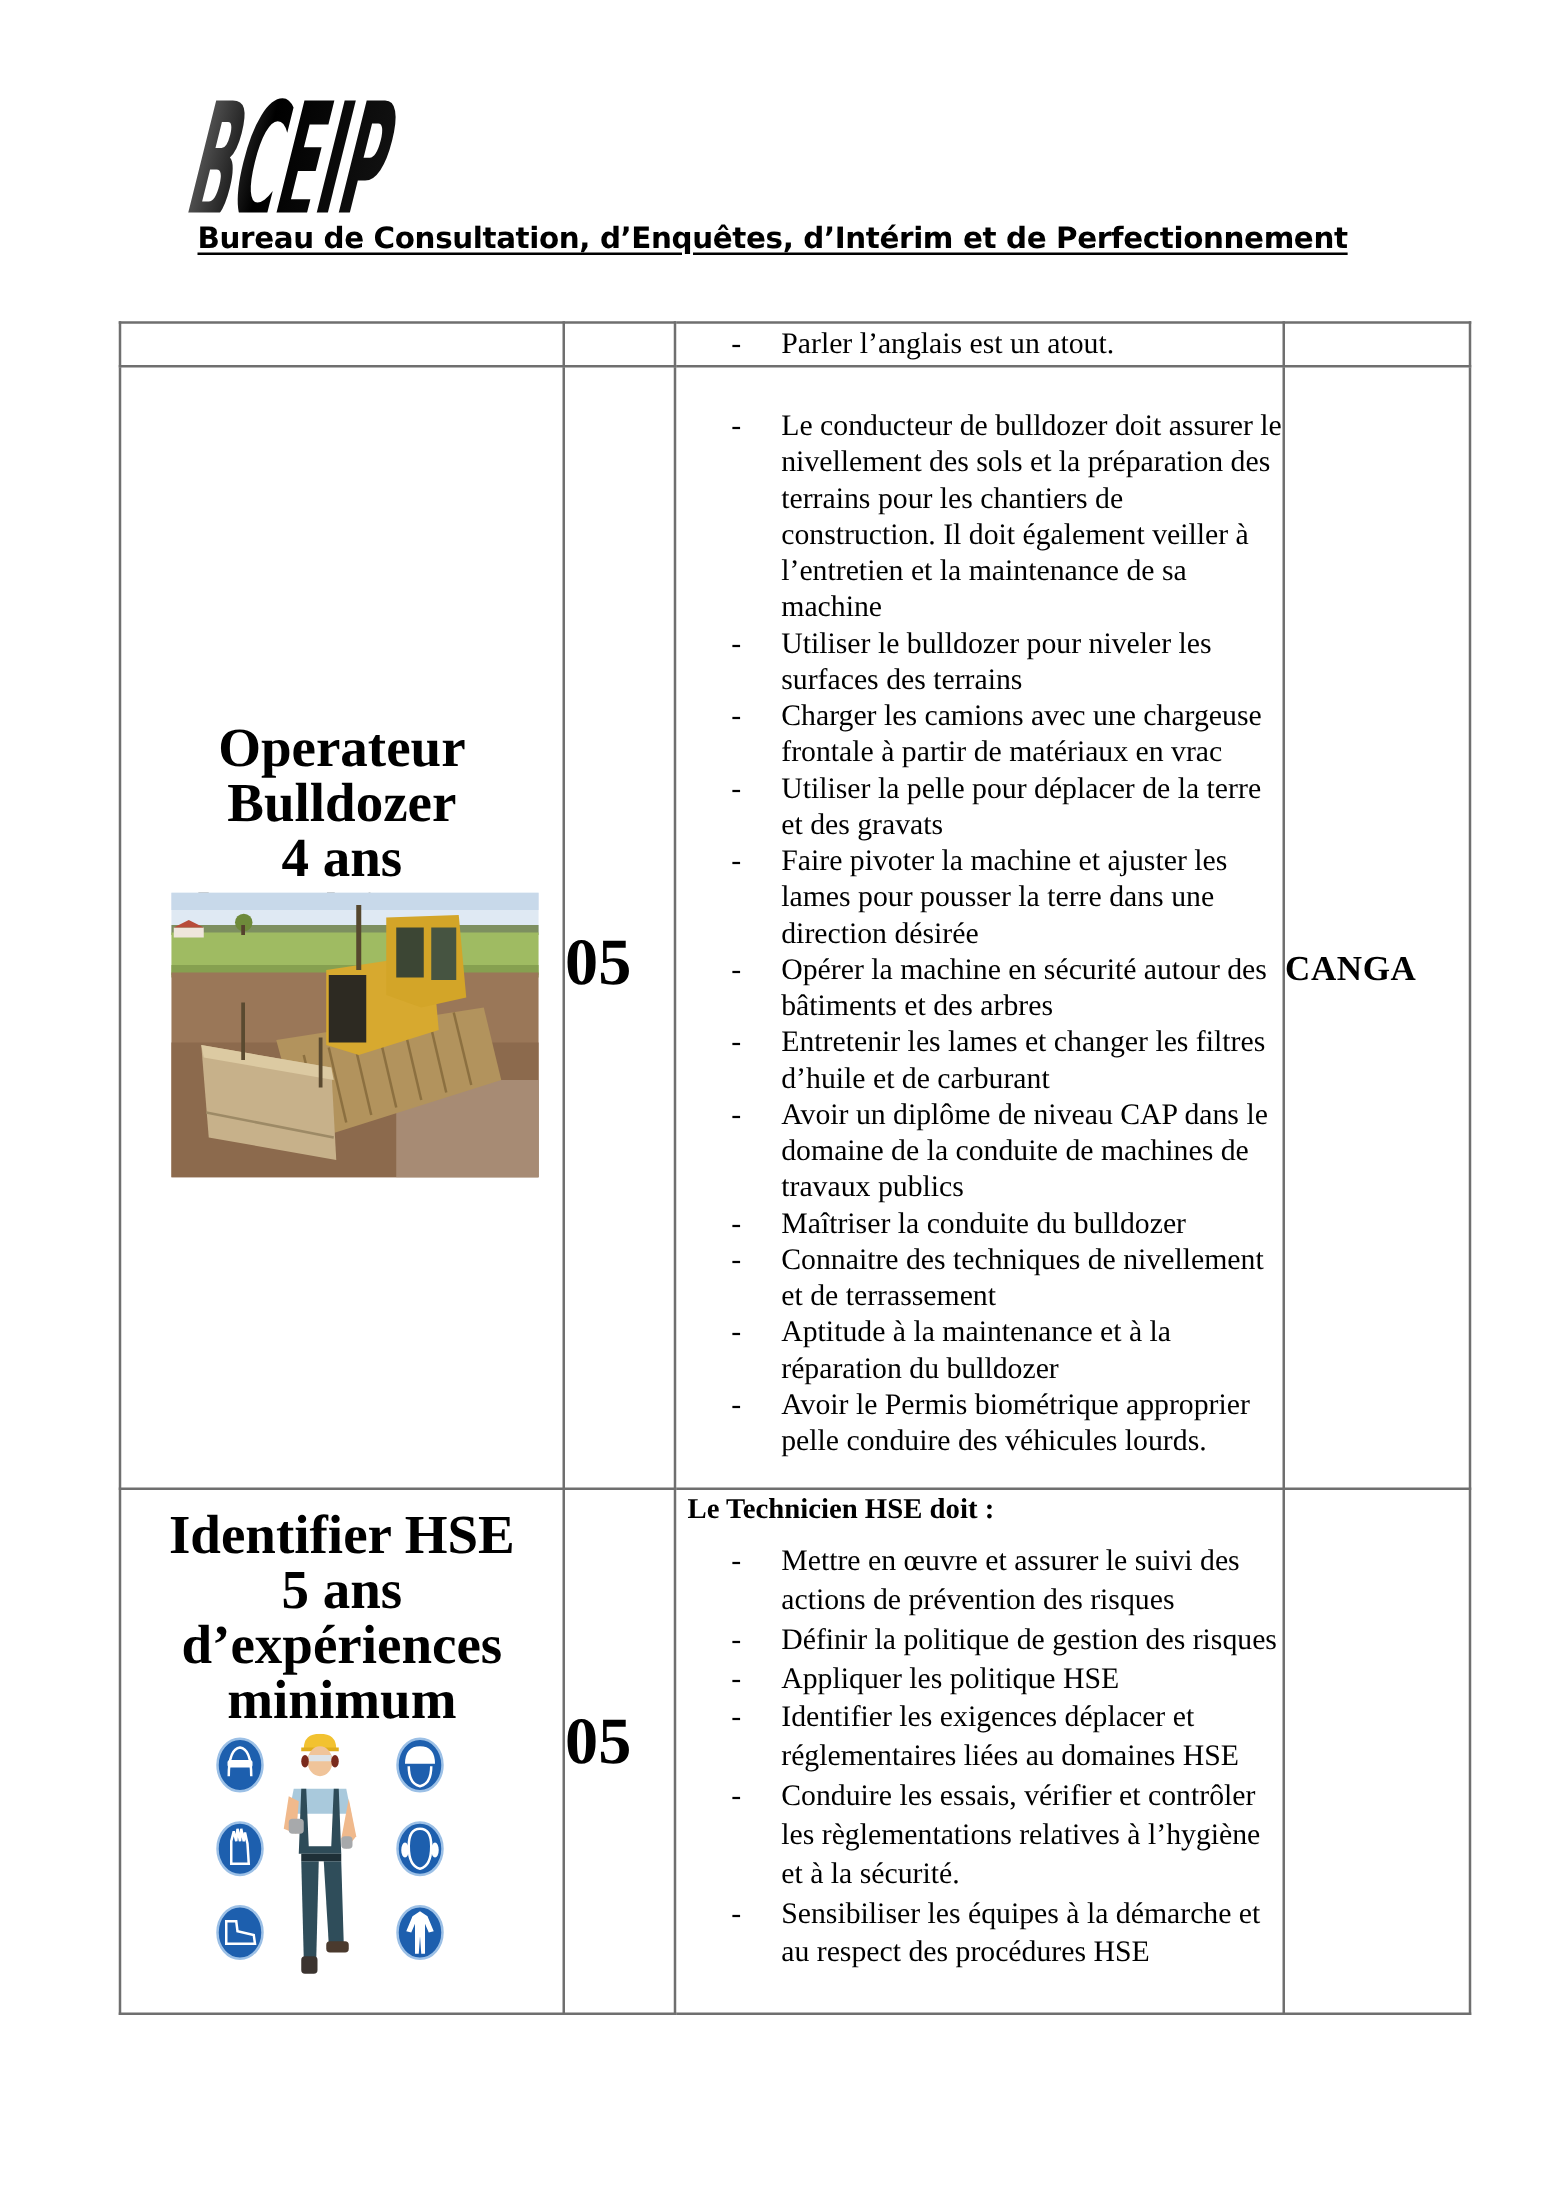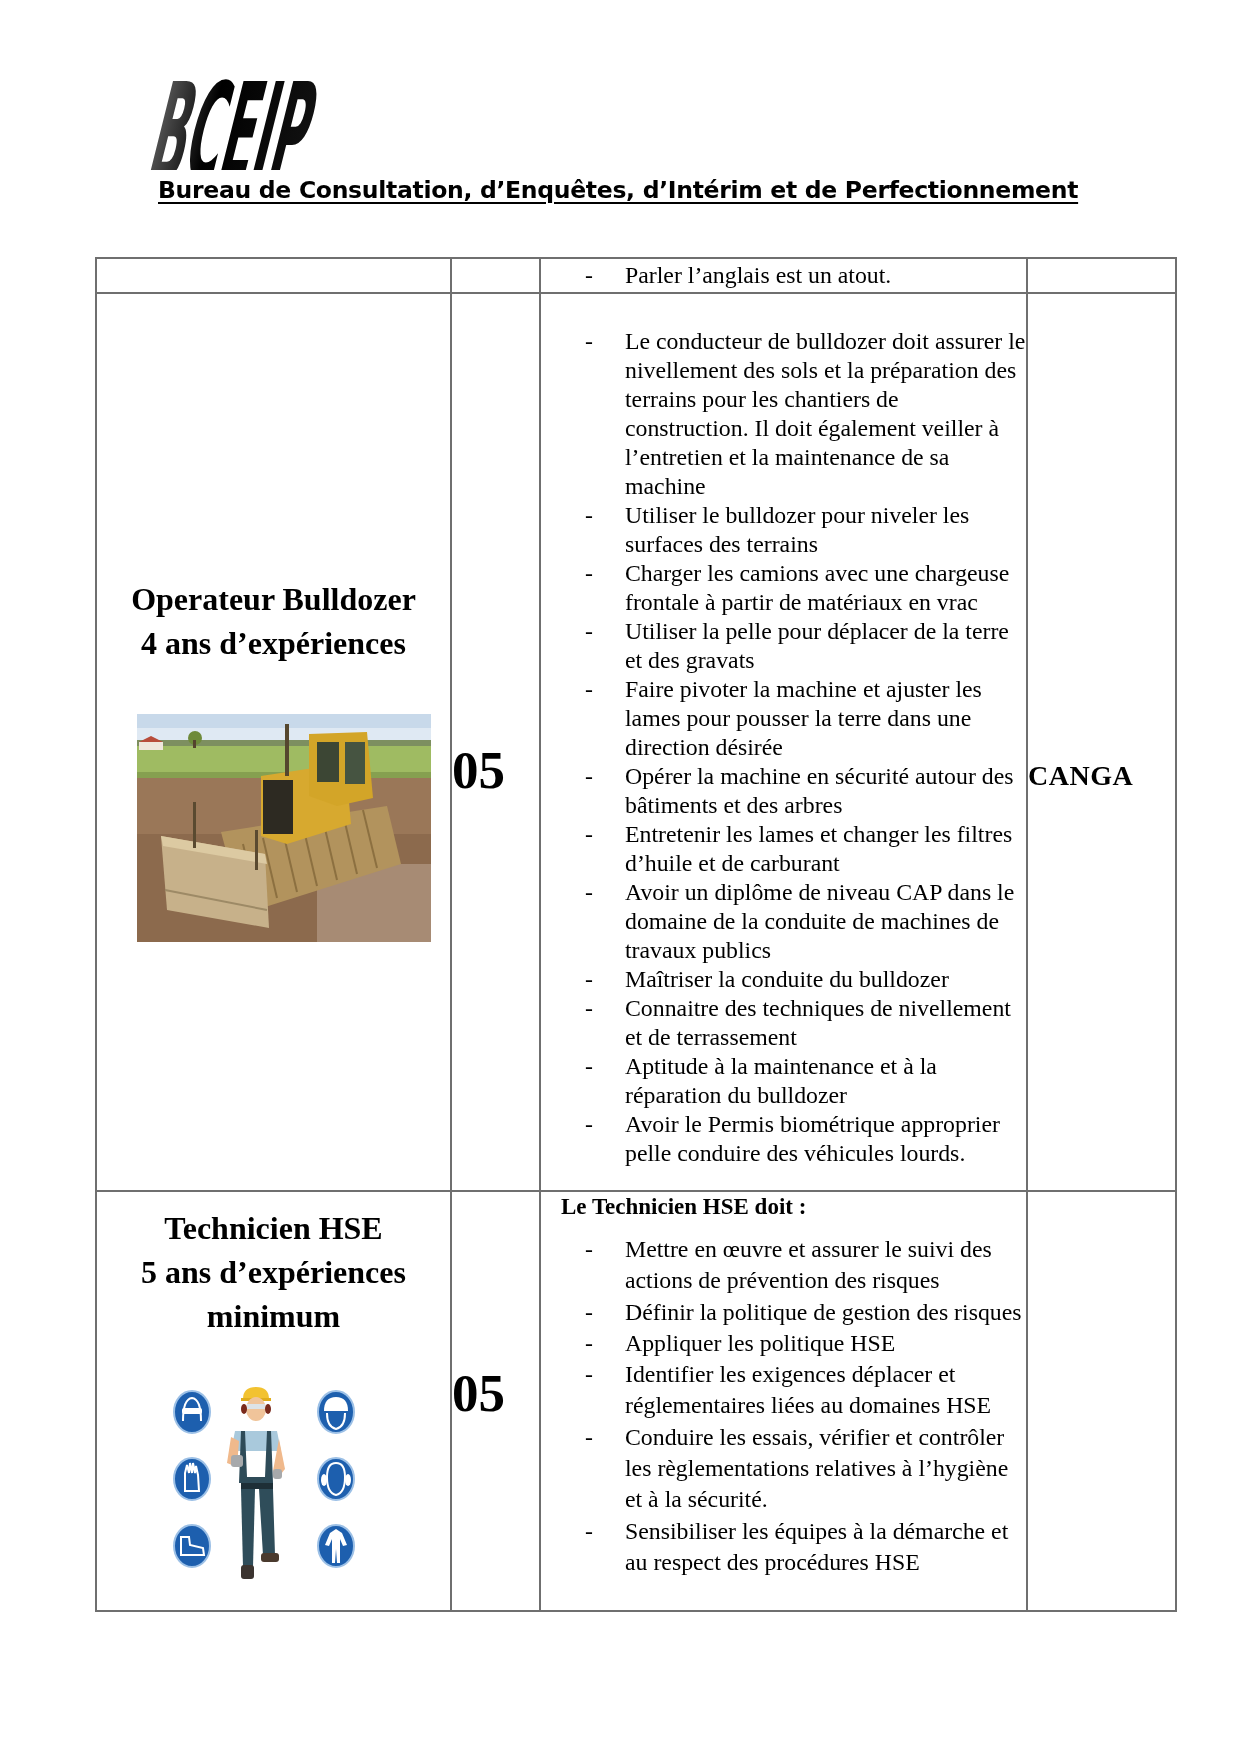--- a/index.html
+++ b/index.html
@@ -13,22 +13,22 @@
   tr.r0 td { height:33px; }
   tr.r1 td { height:896px; }
   tr.r2 td { height:418px; }
   ul.dash { list-style:none; margin:0; padding:0; font-size:23.8px; }
   ul.dash li { position:relative; padding-left:84px; line-height:29px; }
   ul.dash li::before { content:"-"; position:absolute; left:44px; top:0; }
   .r0 ul.dash { padding-top:2px; }
   .r1 ul.dash { padding-top:33px; }
   .r2 ul.dash li { line-height:31.3px; }
   .r2 ul.dash { padding-top:13px; }
-  .intro { font-weight:bold; font-size:23px; line-height:28px; padding-left:20px; padding-top:1px; }
-  .jobtitle { position:absolute; left:0; right:0; text-align:center; font-weight:bold; font-size:32px; line-height:44px; }
+  .intro { font-weight:bold; font-size:23px; line-height:28px; padding-left:9px; padding-top:1px; }
+  .jobtitle { position:absolute; left:0; right:0; text-align:center; font-weight:bold; font-size:44px; line-height:44px; }
   .r1 .jobtitle { top:283px; }
   .r2 .jobtitle { top:14px; }
   .qty { position:absolute; left:0; right:0; text-align:left; font-weight:bold; font-size:53px; }
   .r1 .qty { top:446px; }
   .r2 .qty { top:171px; }
   .client { position:absolute; left:0; right:16px; text-align:left; font-weight:bold; font-size:28px; top:466px; letter-spacing:0.5px; }
   .photo-bull { position:absolute; left:40px; top:420px; width:294px; height:228px; overflow:hidden; }
   .photo-hse { position:absolute; left:58px; top:195px; width:240px; height:210px; }
 </style>
 </head>
@@ -132,21 +132,21 @@
       </ul>
     </td>
     <td>
       <div class="client">CANGA</div>
     </td>
   </tr>
 
   <tr class="r2">
     <td>
       <div class="jobtitle">
-        <div>Technicien HSE</div>
+        <div>Identifier HSE</div>
         <div>5 ans d’expériences</div>
         <div>minimum</div>
       </div>
       <svg class="photo-hse" viewBox="0 0 240 210">
 
         <g>
           <ellipse cx="37" cy="25" rx="18" ry="21" fill="#1d5fae" stroke="#9cc0e6" stroke-width="2"></ellipse>
           <path d="M28 34 Q28 12 37 11 Q46 12 46 34" fill="none" stroke="#fff" stroke-width="2"></path>
           <rect x="27" y="21" width="20" height="6" rx="2" fill="#fff"></rect>
         </g>

